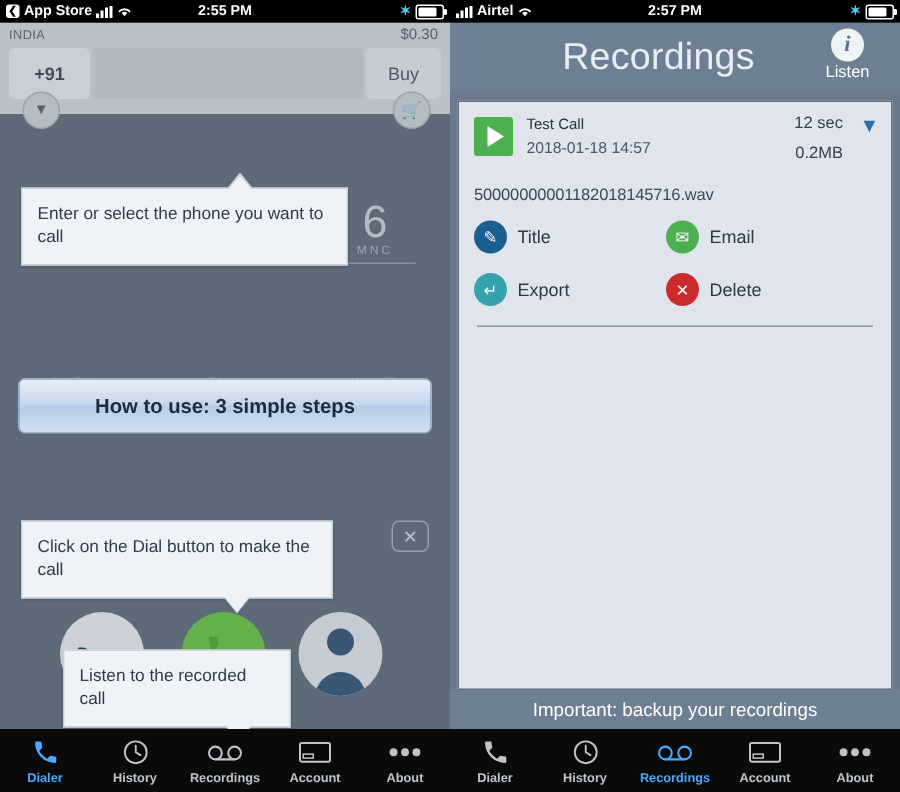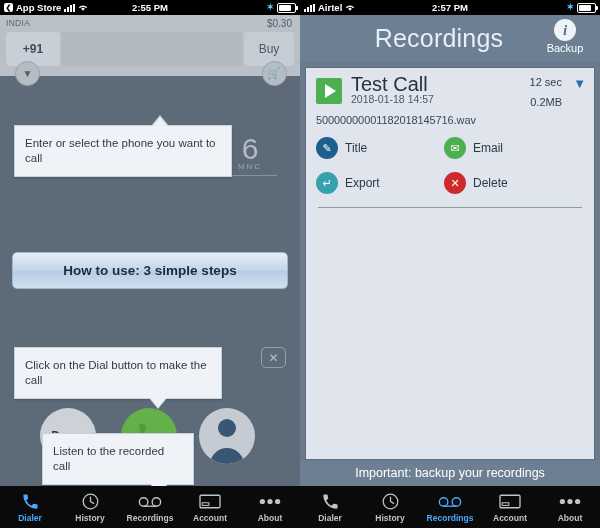--- a/index.html
+++ b/index.html
@@ -154,29 +154,29 @@
   .rec-row1{display:flex;align-items:flex-start;}
   .play{
     width:26px;height:26px;background:#4cb050;border-radius:2px;flex:none;margin-top:2px;
     display:flex;align-items:center;justify-content:center;
   }
   .play .tri{
     width:0;height:0;border-style:solid;border-width:7px 0 7px 11px;
     border-color:transparent transparent transparent #fff;margin-left:2px;
   }
   .rec-meta{margin-left:9px;}
-  .rec-name{font-size:20px;color:#28323e;line-height:16px;}
+  .rec-name{font-size:10px;color:#28323e;line-height:16px;}
   .rec-date{font-size:10.5px;color:#4a5666;margin-top:1px;}
   .rec-right{margin-left:auto;text-align:right;padding-right:22px;position:relative;}
   .rec-dur{font-size:11px;color:#32404f;margin-left:44px;}
   .rec-size{font-size:11px;color:#32404f;margin-top:8px;}
   .rec-chev{
     position:absolute;right:-2px;top:0;color:#2f6fa8;font-size:13px;font-weight:bold;
   }
-  .rec-file{font-size:11px;color:#3c4856;margin-top:6px;letter-spacing:-.1px;}
+  .rec-file{font-size:11px;color:#3c4856;margin-top:16px;letter-spacing:-.1px;}
 
   .actions{margin-top:11px;}
   .act-row{display:flex;margin-bottom:13px;}
   .act{display:flex;align-items:center;width:128px;}
   .act .ci{
     width:22px;height:22px;border-radius:50%;flex:none;
     display:flex;align-items:center;justify-content:center;color:#fff;font-size:11px;
   }
   .act .tx{margin-left:7px;font-size:12px;color:#2c3845;}
   .divider{height:1px;background:#8d9aa8;margin:4px 2px 0 2px;}
@@ -385,21 +385,21 @@
           </span>
       </div>
     </div>
 
     <div class="rec-wrap">
 
       <div class="rec-header">
         <div class="rec-title">Recordings</div>
         <div class="backup">
           <div class="ic ico">i</div>
-          <div class="lbl">Backup</div>
+          <div class="lbl">Listen</div>
         </div>
       </div>
 
       <div class="rec-card">
         <div class="rec-row1">
           <div class="play">
               <span class="tri"></span>
             </div>
           <div class="rec-meta">
             <div class="rec-name">Test Call</div>

